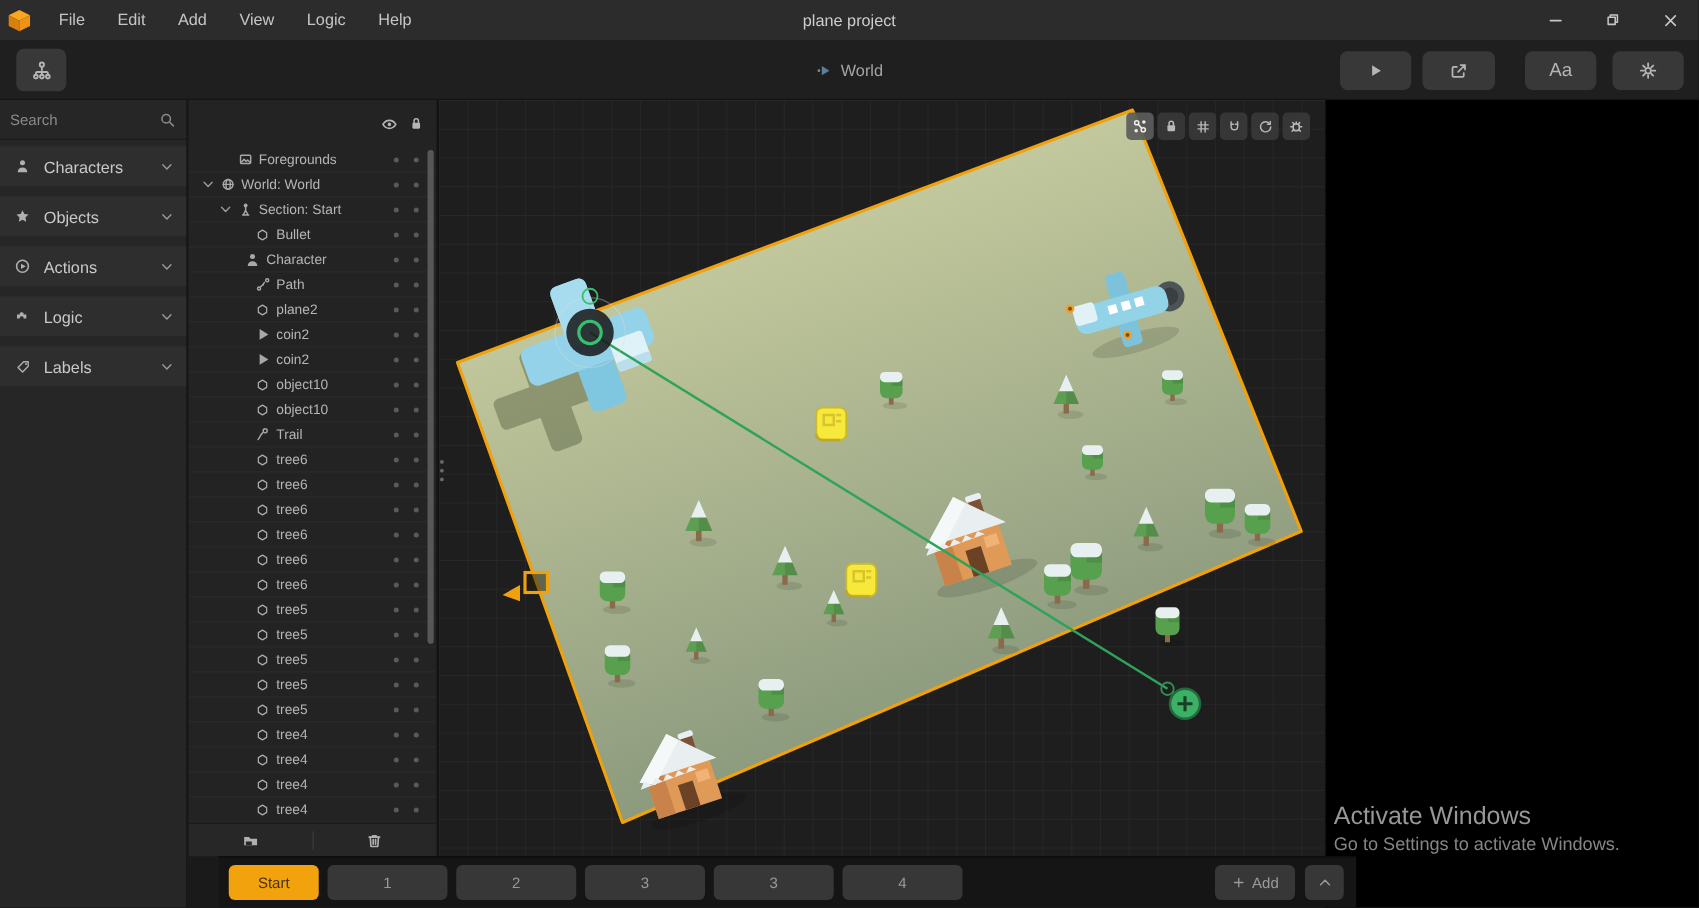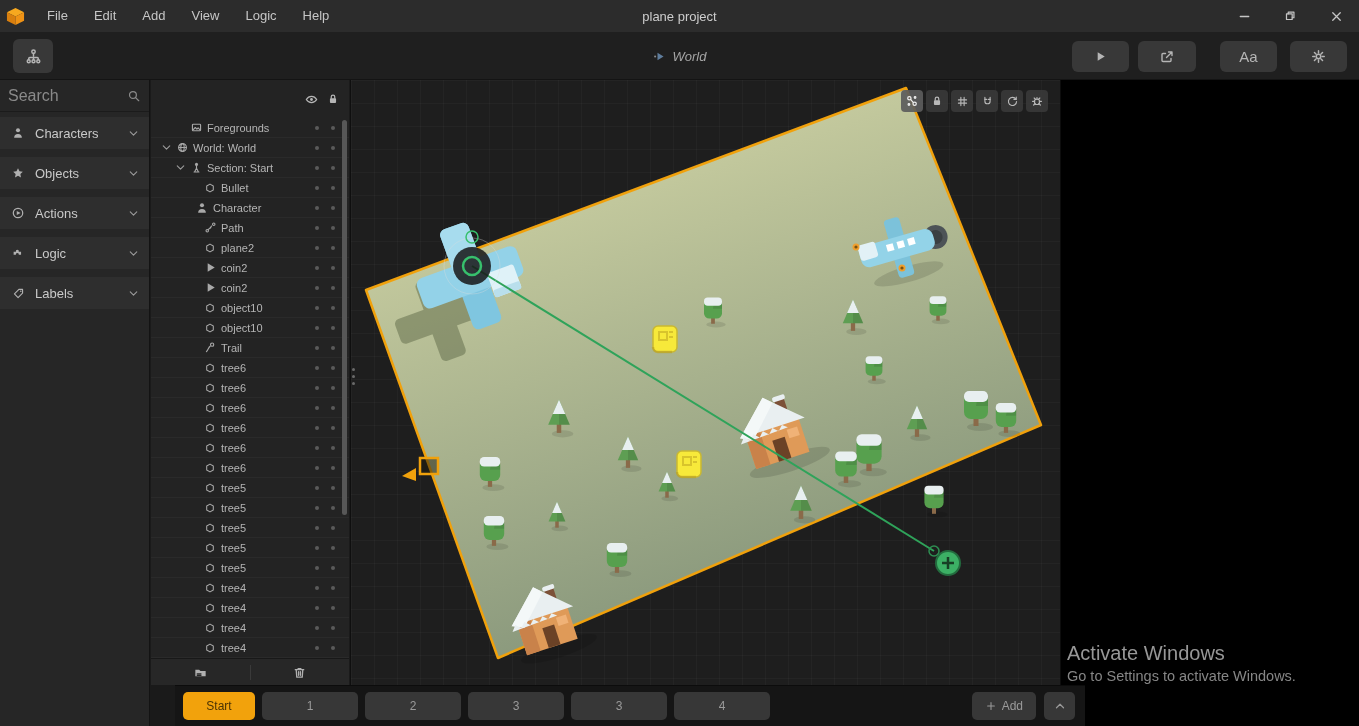--- a/index.html
+++ b/index.html
@@ -17,31 +17,31 @@
   .wincontrols { position:absolute; right:0; top:0; height:32px; display:flex; }
   .winbtn { width:46px; height:32px; display:flex; align-items:center; justify-content:center; color:#c5c5c5; }
 
   
   .toolbar { position:absolute; top:32px; left:0; width:1359px; height:48px; background:#1f1f1f;
     border-bottom:1px solid #141414; z-index:4; }
   .tb-btn { position:absolute; background:#383838; border:none; border-radius:6px; color:#b5b5b5;
     display:flex; align-items:center; justify-content:center; }
   .tb-mindmap { left:13px; top:7px; width:40px; height:34px; }
   .breadcrumb { position:absolute; left:0; right:0; top:0; height:48px; display:flex;
-    align-items:center; justify-content:center; gap:7px; color:#a5a5a5; font-size:13px; pointer-events:none;font-style:italic; }
+    align-items:center; justify-content:center; gap:7px; color:#a5a5a5; font-size:13px; pointer-events:none; }
   .tb-play   { left:1072px; top:9px; width:57px; height:31px; }
   .tb-export { left:1138px; top:9px; width:58px; height:31px; }
   .tb-aa     { left:1220px; top:9px; width:57px; height:31px; font-size:15px; }
   .tb-gear   { left:1290px; top:9px; width:57px; height:31px; }
 
   
   .sidebar { position:absolute; top:80px; left:0; width:150px; bottom:0; background:#262626;
     border-right:1px solid #131313; }
   .search-row { height:32px; border-bottom:1px solid #1b1b1b; display:flex; align-items:center;
-    padding:0 8px; color:#8a8a8a; font-size:16px; }
+    padding:0 8px; color:#8a8a8a; font-size:12px; }
   .search-row .mag { margin-left:auto; color:#8a8a8a; display:flex; }
   .side-sections { margin-top:5px; }
   .side-section { height:32px; margin-bottom:8px; background:#2e2e2e; display:flex; align-items:center;
     font-size:13px; color:#c9c9c9; cursor:default; }
   .ss-icon { width:16px; margin-left:10px; color:#b0b0b0; display:flex; justify-content:center; }
   .ss-label { margin-left:9px; }
   .ss-chev { margin-left:auto; margin-right:9px; color:#9a9a9a; display:flex; }
 
   
   .tree-panel { position:absolute; top:80px; left:151px; width:198px; bottom:41px; background:#232323; }

